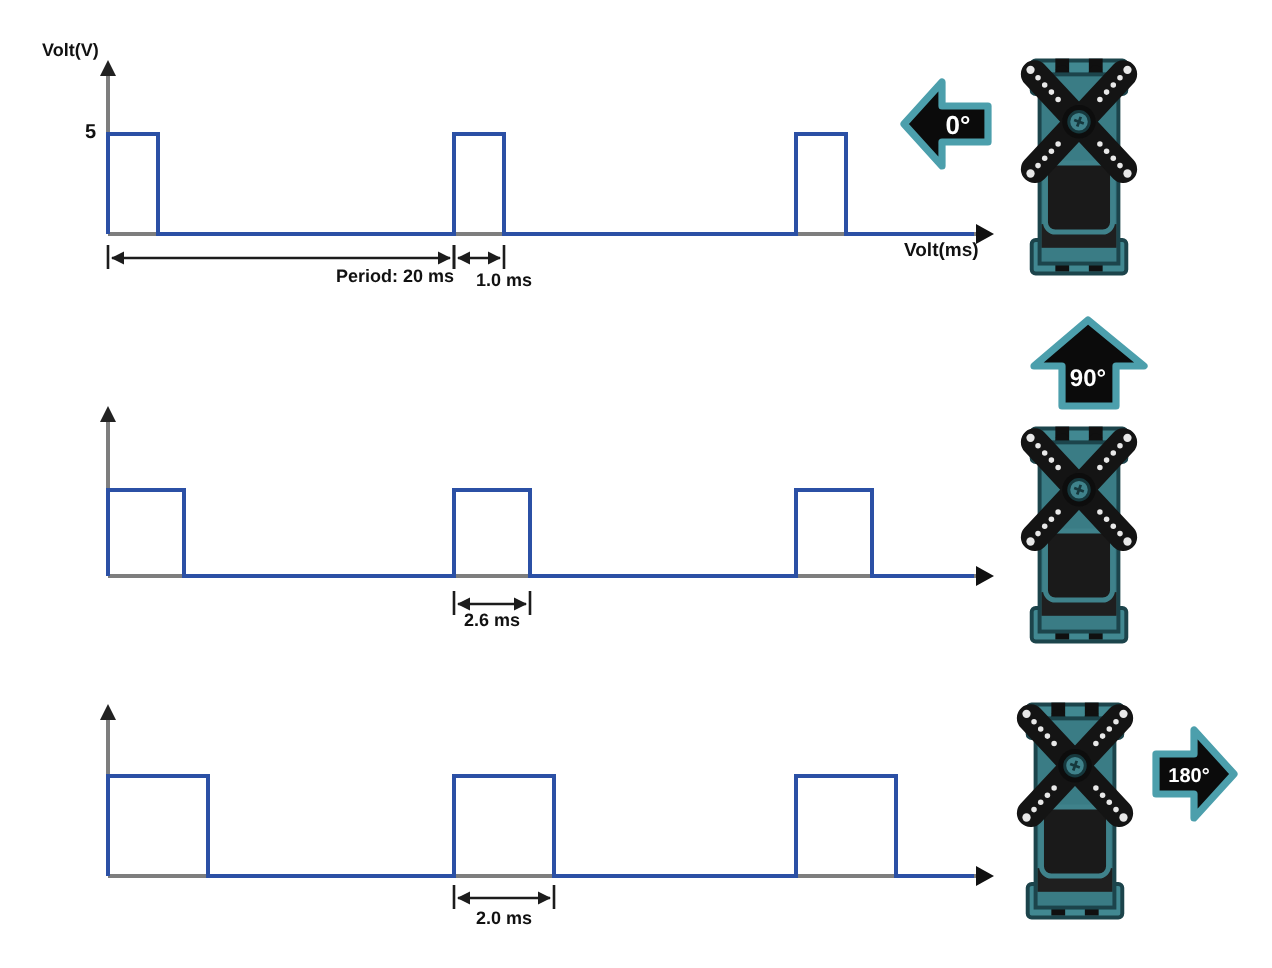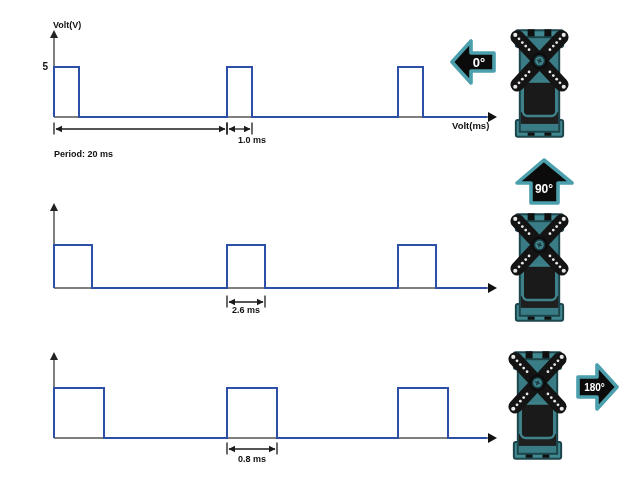--- a/index.html
+++ b/index.html
@@ -5,24 +5,24 @@
   html,body{margin:0;padding:0;background:#ffffff;}
   .stage{
     position:relative;width:636px;height:484px;background:#ffffff;overflow:hidden;
     font-family:"Liberation Sans",sans-serif;
   }
   #wave-svg{position:absolute;left:0;top:0;width:636px;height:484px;}
   .lbl{
     position:absolute;font-weight:bold;color:#111111;font-size:9px;line-height:1.1;
     white-space:nowrap;
   }
-  #volt-label{left:21px;top:21px;margin-left:32px;}
+  #volt-label{left:21px;top:21px;}
   #amp-tick{left:34px;top:61px;width:14px;text-align:right;font-size:10px;}
   #time-label{left:452px;top:121px;font-size:9.5px;}
-  #period-label{left:54px;top:134px;width:173px;text-align:left;margin-top:16px;}
+  #period-label{left:54px;top:134px;width:173px;text-align:right;}
   #pulse-label-1{left:214px;top:136px;width:52px;text-align:right;}
   #pulse-label-2{left:218px;top:306px;width:56px;text-align:center;}
   #pulse-label-3{left:224px;top:455px;width:56px;text-align:center;}
   .servo-holder{position:absolute;width:67px;height:117px;}
   #servo-1{left:506px;top:25px;}
   #servo-2{left:506px;top:209px;}
   #servo-3{left:504px;top:347px;}
   .angle-arrow{position:absolute;}
   #arrow-0{left:450px;top:34px;width:46px;height:57px;}
   #arrow-90{left:514px;top:158px;width:61px;height:47px;}
@@ -77,21 +77,21 @@
         <polygon points="275.5,449 269,445.8 269,452.2" fill="#1C1C1C"></polygon>
       </g>
     </svg>
 
   <div class="lbl" id="volt-label">Volt(V)</div>
   <div class="lbl" id="amp-tick">5</div>
   <div class="lbl" id="time-label">Volt(ms)</div>
   <div class="lbl" id="period-label">Period: 20 ms</div>
   <div class="lbl" id="pulse-label-1">1.0 ms</div>
   <div class="lbl" id="pulse-label-2">2.6 ms</div>
-  <div class="lbl" id="pulse-label-3">0.8 ms</div>
+  <div class="lbl" id="pulse-label-3">2.0 ms</div>
 
   <div class="servo-holder" id="servo-1"><svg viewBox="0 0 68 118" width="100%" height="100%">
     <rect x="10" y="5" width="48" height="17" rx="2" fill="#418891" stroke="#1C444B" stroke-width="2"></rect>
     <rect x="22" y="4" width="7" height="6" fill="#101010"></rect>
         <circle cx="25.5" cy="11" r="3.6" fill="#101010"></circle>
     <rect x="39" y="4" width="7" height="6" fill="#101010"></rect>
         <circle cx="42.5" cy="11" r="3.6" fill="#101010"></circle>
     <rect x="10" y="96" width="48" height="17" rx="2" fill="#418891" stroke="#1C444B" stroke-width="2"></rect>
     <rect x="22" y="104" width="7" height="8" fill="#101010"></rect>
         <circle cx="25.5" cy="104" r="3.6" fill="#101010"></circle>

